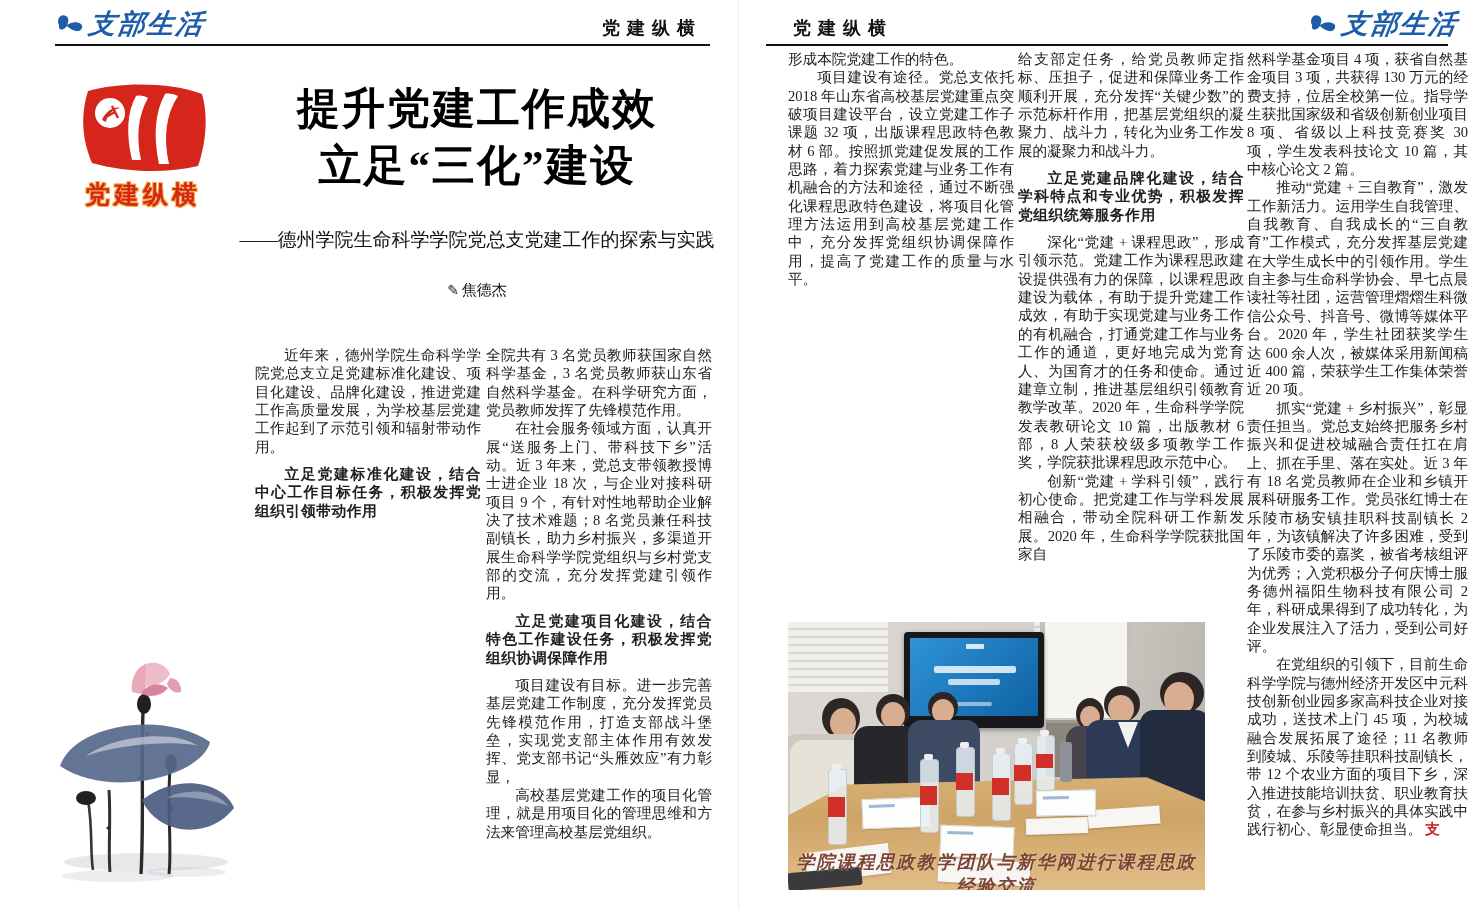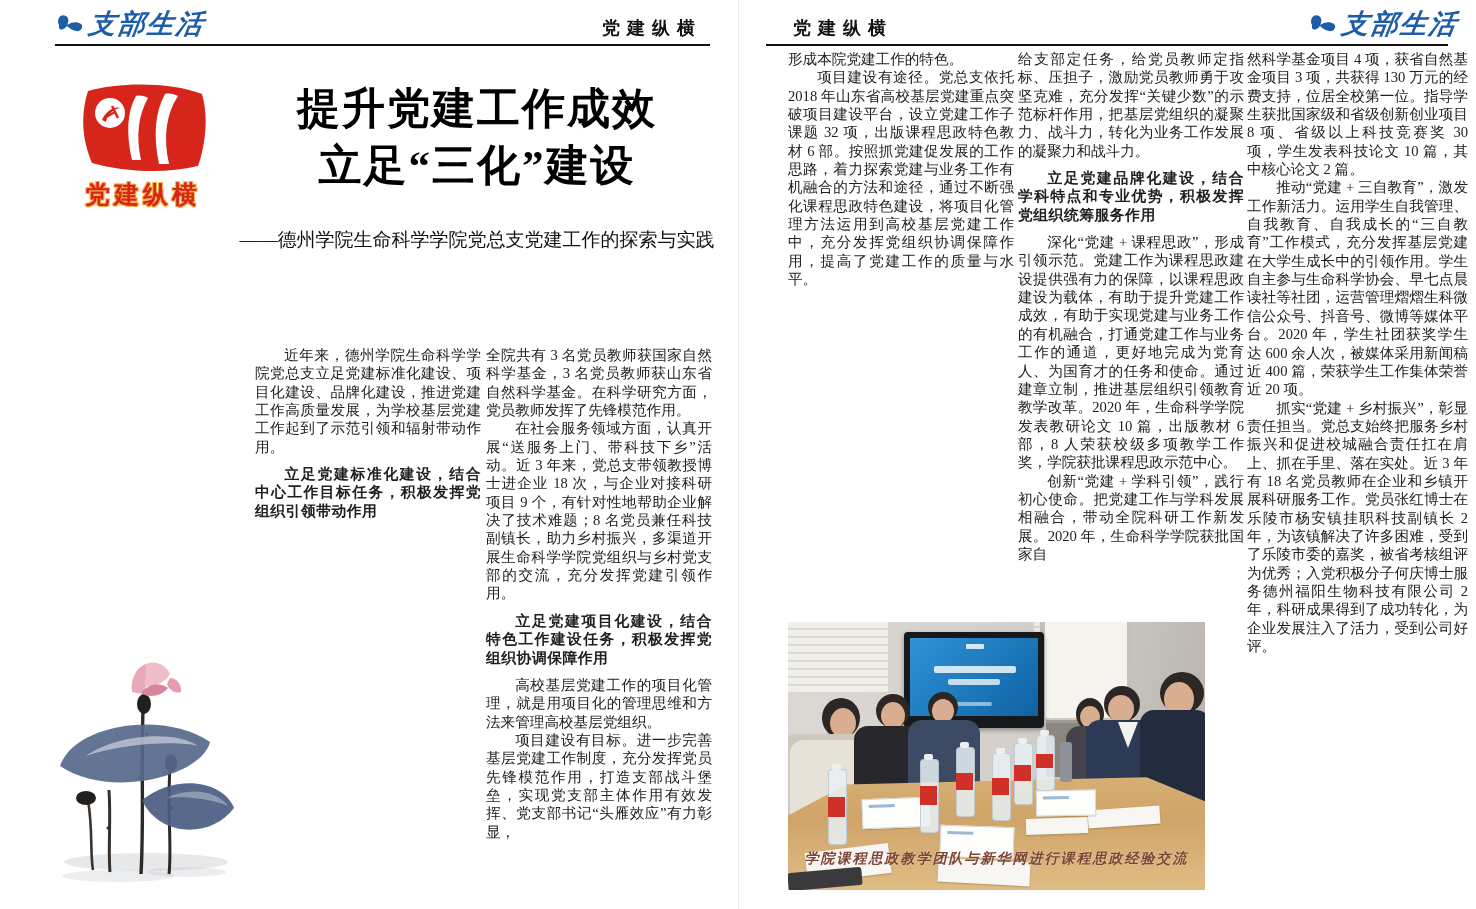--- a/index.html
+++ b/index.html
@@ -74,21 +74,21 @@
   .bt1{left:40px;top:142px;height:74px;}
   .bt2{left:132px;top:132px;height:72px;}
   .bt3{left:168px;top:120px;height:68px;}
   .bt4{left:204px;top:126px;height:66px;}
   .bt5{left:226px;top:116px;height:60px;}
   .bt6{left:248px;top:108px;height:54px;}
   .thermos{left:272px;top:120px;width:12px;height:40px;background:#8e9298;border-radius:3px;}
   .person .p-hair{position:absolute;border-radius:50%;background:#2c2624;}
   .person .p-face{position:absolute;border-radius:50%;background:#d9ad90;}
   .person .p-body{position:absolute;border-radius:14px 14px 0 0;}
-  .caption{left:0;right:0;top:228px;width:417px;text-align:center;font-size:14px;letter-spacing:2px;
+  .caption{left:0;right:0;top:228px;width:417px;text-align:center;font-size:18px;letter-spacing:2px;
            color:#7d4434;font-style:italic;font-weight:bold;text-shadow:0 0 2px rgba(255,255,255,.5);}
 
   .fold{width:1px;background:#ececec;}
 </style>
 </head>
 <body>
 
 <div class="sheet">
 
   <div class="abs" style="left:0;top:0;width:738px;height:909px;">
@@ -113,31 +113,34 @@
         <path d="M44 22 L 50 34 M 47 28 L 38 33" stroke="#d6261c" stroke-width="2.4" fill="none"></path>
       </svg>
       <div class="badge-label">党建纵横</div>
     </div>
 
     <div class="abs title" style="left:238px;top:80px;">
       <div>提升党建工作成效</div>
       <div>立足“三化”建设</div>
     </div>
     <div class="abs subtitle" style="left:238px;top:227px;">——德州学院生命科学学院党总支党建工作的探索与实践</div>
+    <div class="abs author" style="left:238px;top:281px;">
+      <span class="pencil">✎</span><span>焦德杰</span>
+    </div>
 
     <div class="abs col" style="left:255px;top:346px;height:558px;">
         <p class="col-para">近年来，德州学院生命科学学院党总支立足党建标准化建设、项目化建设、品牌化建设，推进党建工作高质量发展，为学校基层党建工作起到了示范引领和辐射带动作用。</p>
         <p class="col-heading">立足党建标准化建设，结合中心工作目标任务，积极发挥党组织引领带动作用</p>
       </div>
     <div class="abs col" style="left:486px;top:346px;height:558px;">
         <p class="col-para noindent">全院共有 3 名党员教师获国家自然科学基金，3 名党员教师获山东省自然科学基金。在科学研究方面，党员教师发挥了先锋模范作用。</p>
         <p class="col-para">在社会服务领域方面，认真开展“送服务上门、带科技下乡”活动。近 3 年来，党总支带领教授博士进企业 18 次，与企业对接科研项目 9 个，有针对性地帮助企业解决了技术难题；8 名党员兼任科技副镇长，助力乡村振兴，多渠道开展生命科学学院党组织与乡村党支部的交流，充分发挥党建引领作用。</p>
         <p class="col-heading">立足党建项目化建设，结合特色工作建设任务，积极发挥党组织协调保障作用</p>
+        <p class="col-para">项目建设有目标。进一步完善基层党建工作制度，充分发挥党员先锋模范作用，打造支部战斗堡垒，实现党支部主体作用有效发挥、党支部书记“头雁效应”有力彰显，</p>
         <p class="col-para">高校基层党建工作的项目化管理，就是用项目化的管理思维和方法来管理高校基层党组织。</p>
-        <p class="col-para">项目建设有目标。进一步完善基层党建工作制度，充分发挥党员先锋模范作用，打造支部战斗堡垒，实现党支部主体作用有效发挥、党支部书记“头雁效应”有力彰显，</p>
       </div>
 
     <svg class="abs" style="left:46px;top:648px;" width="204" height="244" viewBox="0 0 204 244">
       <ellipse cx="100" cy="214" rx="82" ry="9" fill="#aeb3ba" opacity="0.30"></ellipse>
       <ellipse cx="72" cy="228" rx="56" ry="6" fill="#bcc0c6" opacity="0.28"></ellipse>
       <ellipse cx="140" cy="224" rx="40" ry="5" fill="#b4b8bf" opacity="0.25"></ellipse>
       <path d="M97 62 C 95 120, 98 172, 95 226" stroke="#2d2927" stroke-width="3.4" fill="none"></path>
       <path d="M63 142 C 65 172, 62 202, 64 224" stroke="#36302c" stroke-width="3" fill="none"></path>
       <path d="M124 120 C 121 162, 126 200, 123 226" stroke="#2d2927" stroke-width="3" fill="none"></path>
       <path d="M42 152 C 47 182, 44 206, 47 222" stroke="#3a332e" stroke-width="2.6" fill="none"></path>
@@ -171,29 +174,30 @@
       </svg>
       <span class="brand-text">支部生活</span>
     </div>
     <div class="abs head-rule" style="left:28px;top:44px;width:682px;"></div>
 
     <div class="abs col" style="left:50px;top:50px;height:566px;">
         <p class="col-para noindent">形成本院党建工作的特色。</p>
         <p class="col-para">项目建设有途径。党总支依托 2018 年山东省高校基层党建重点突破项目建设平台，设立党建工作子课题 32 项，出版课程思政特色教材 6 部。按照抓党建促发展的工作思路，着力探索党建与业务工作有机融合的方法和途径，通过不断强化课程思政特色建设，将项目化管理方法运用到高校基层党建工作中，充分发挥党组织协调保障作用，提高了党建工作的质量与水平。</p>
       </div>
     <div class="abs col" style="left:280px;top:50px;height:566px;">
-        <p class="col-para noindent">给支部定任务，给党员教师定指标、压担子，激励党员教师勇于攻坚克难，充分发挥“关键少数”的示范标杆作用，把基层党组织的凝聚力、战斗力，转化为业务工作发展的凝聚力和战斗力。</p>
+        <p class="col-para noindent">给支部定任务，给党员教师定指标、压担子，促进和保障业务工作顺利开展，充分发挥“关键少数”的示范标杆作用，把基层党组织的凝聚力、战斗力，转化为业务工作发展的凝聚力和战斗力。</p>
         <p class="col-heading">立足党建品牌化建设，结合学科特点和专业优势，积极发挥党组织统筹服务作用</p>
         <p class="col-para">深化“党建 + 课程思政”，形成引领示范。党建工作为课程思政建设提供强有力的保障，以课程思政建设为载体，有助于提升党建工作成效，有助于实现党建与业务工作的有机融合，打通党建工作与业务工作的通道，更好地完成为党育人、为国育才的任务和使命。通过建章立制，推进基层组织引领教育教学改革。2020 年，生命科学学院发表教研论文 10 篇，出版教材 6 部，8 人荣获校级多项教学工作奖，学院获批课程思政示范中心。</p>
         <p class="col-para">创新“党建 + 学科引领”，践行初心使命。把党建工作与学科发展相融合，带动全院科研工作新发展。2020 年，生命科学学院获批国家自</p>
       </div>
     <div class="abs col" style="left:509px;top:50px;width:221px;height:850px;">
         <p class="col-para noindent">然科学基金项目 4 项，获省自然基金项目 3 项，共获得 130 万元的经费支持，位居全校第一位。指导学生获批国家级和省级创新创业项目 8 项、省级以上科技竞赛奖 30 项，学生发表科技论文 10 篇，其中核心论文 2 篇。</p>
         <p class="col-para">推动“党建 + 三自教育”，激发工作新活力。运用学生自我管理、自我教育、自我成长的“三自教育”工作模式，充分发挥基层党建在大学生成长中的引领作用。学生自主参与生命科学协会、早七点晨读社等社团，运营管理熠熠生科微信公众号、抖音号、微博等媒体平台。2020 年，学生社团获奖学生达 600 余人次，被媒体采用新闻稿近 400 篇，荣获学生工作集体荣誉近 20 项。</p>
         <p class="col-para">抓实“党建 + 乡村振兴”，彰显责任担当。党总支始终把服务乡村振兴和促进校城融合责任扛在肩上、抓在手里、落在实处。近 3 年有 18 名党员教师在企业和乡镇开展科研服务工作。党员张红博士在乐陵市杨安镇挂职科技副镇长 2 年，为该镇解决了许多困难，受到了乐陵市委的嘉奖，被省考核组评为优秀；入党积极分子何庆博士服务德州福阳生物科技有限公司 2 年，科研成果得到了成功转化，为企业发展注入了活力，受到公司好评。</p>
+        <p class="col-para">在党组织的引领下，目前生命科学学院与德州经济开发区中元科技创新创业园多家高科技企业对接成功，送技术上门 45 项，为校城融合发展拓展了途径；11 名教师到陵城、乐陵等挂职科技副镇长，带 12 个农业方面的项目下乡，深入推进技能培训扶贫、职业教育扶贫，在参与乡村振兴的具体实践中践行初心、彰显使命担当。<span class="endmark">支</span></p>
       </div>
 
     <div class="abs photo" style="left:50px;top:622px;">
       <div class="win-left"></div>
       <div class="win-mid-blind"></div>
       <div class="win-mid"></div>
 
       <div class="tv"></div>
       <div class="tv-screen"></div>
       <div class="scr-logo"></div>

